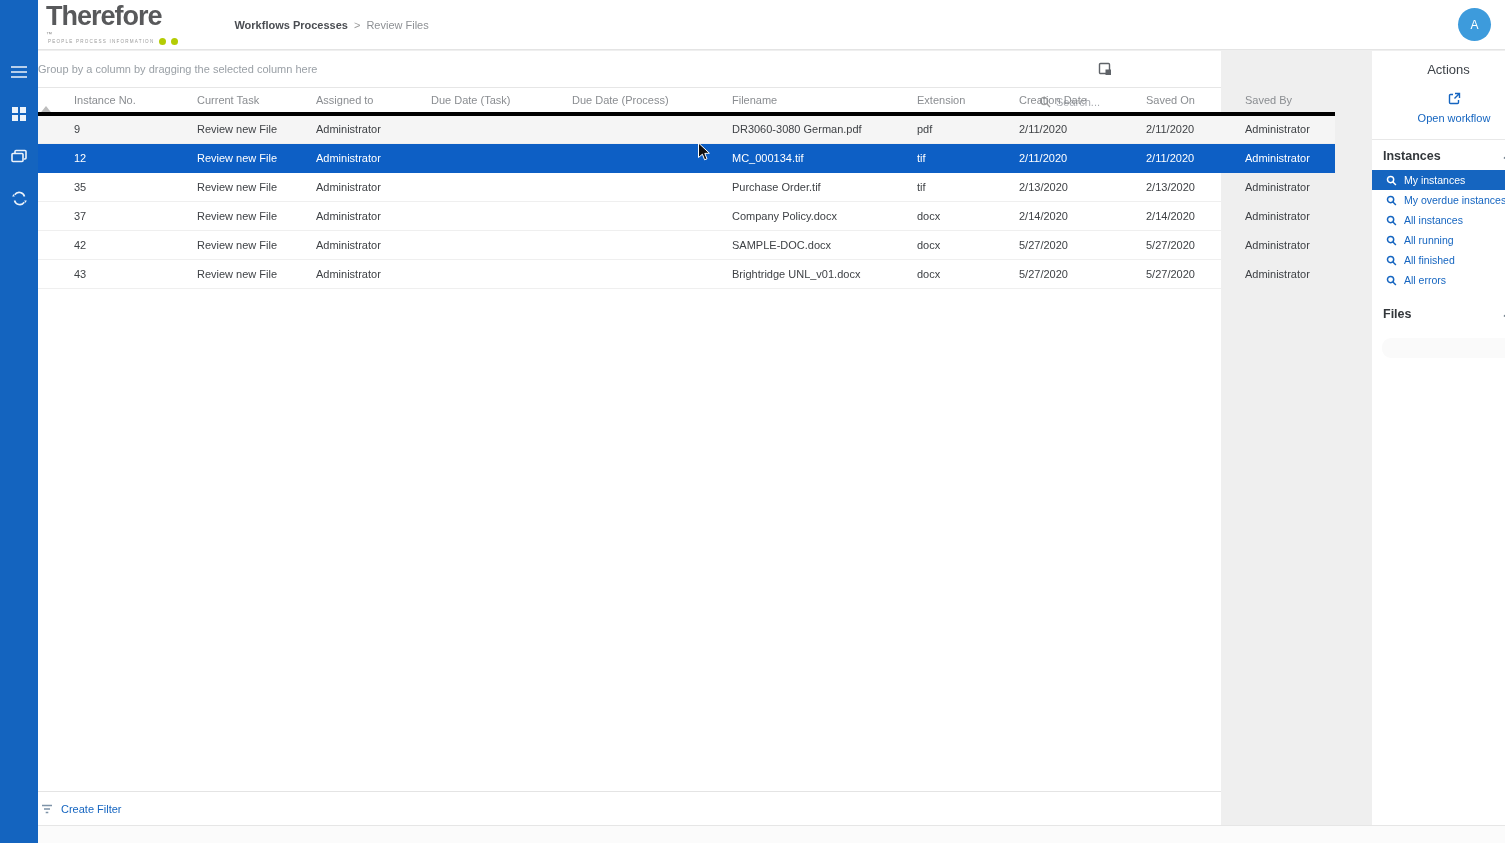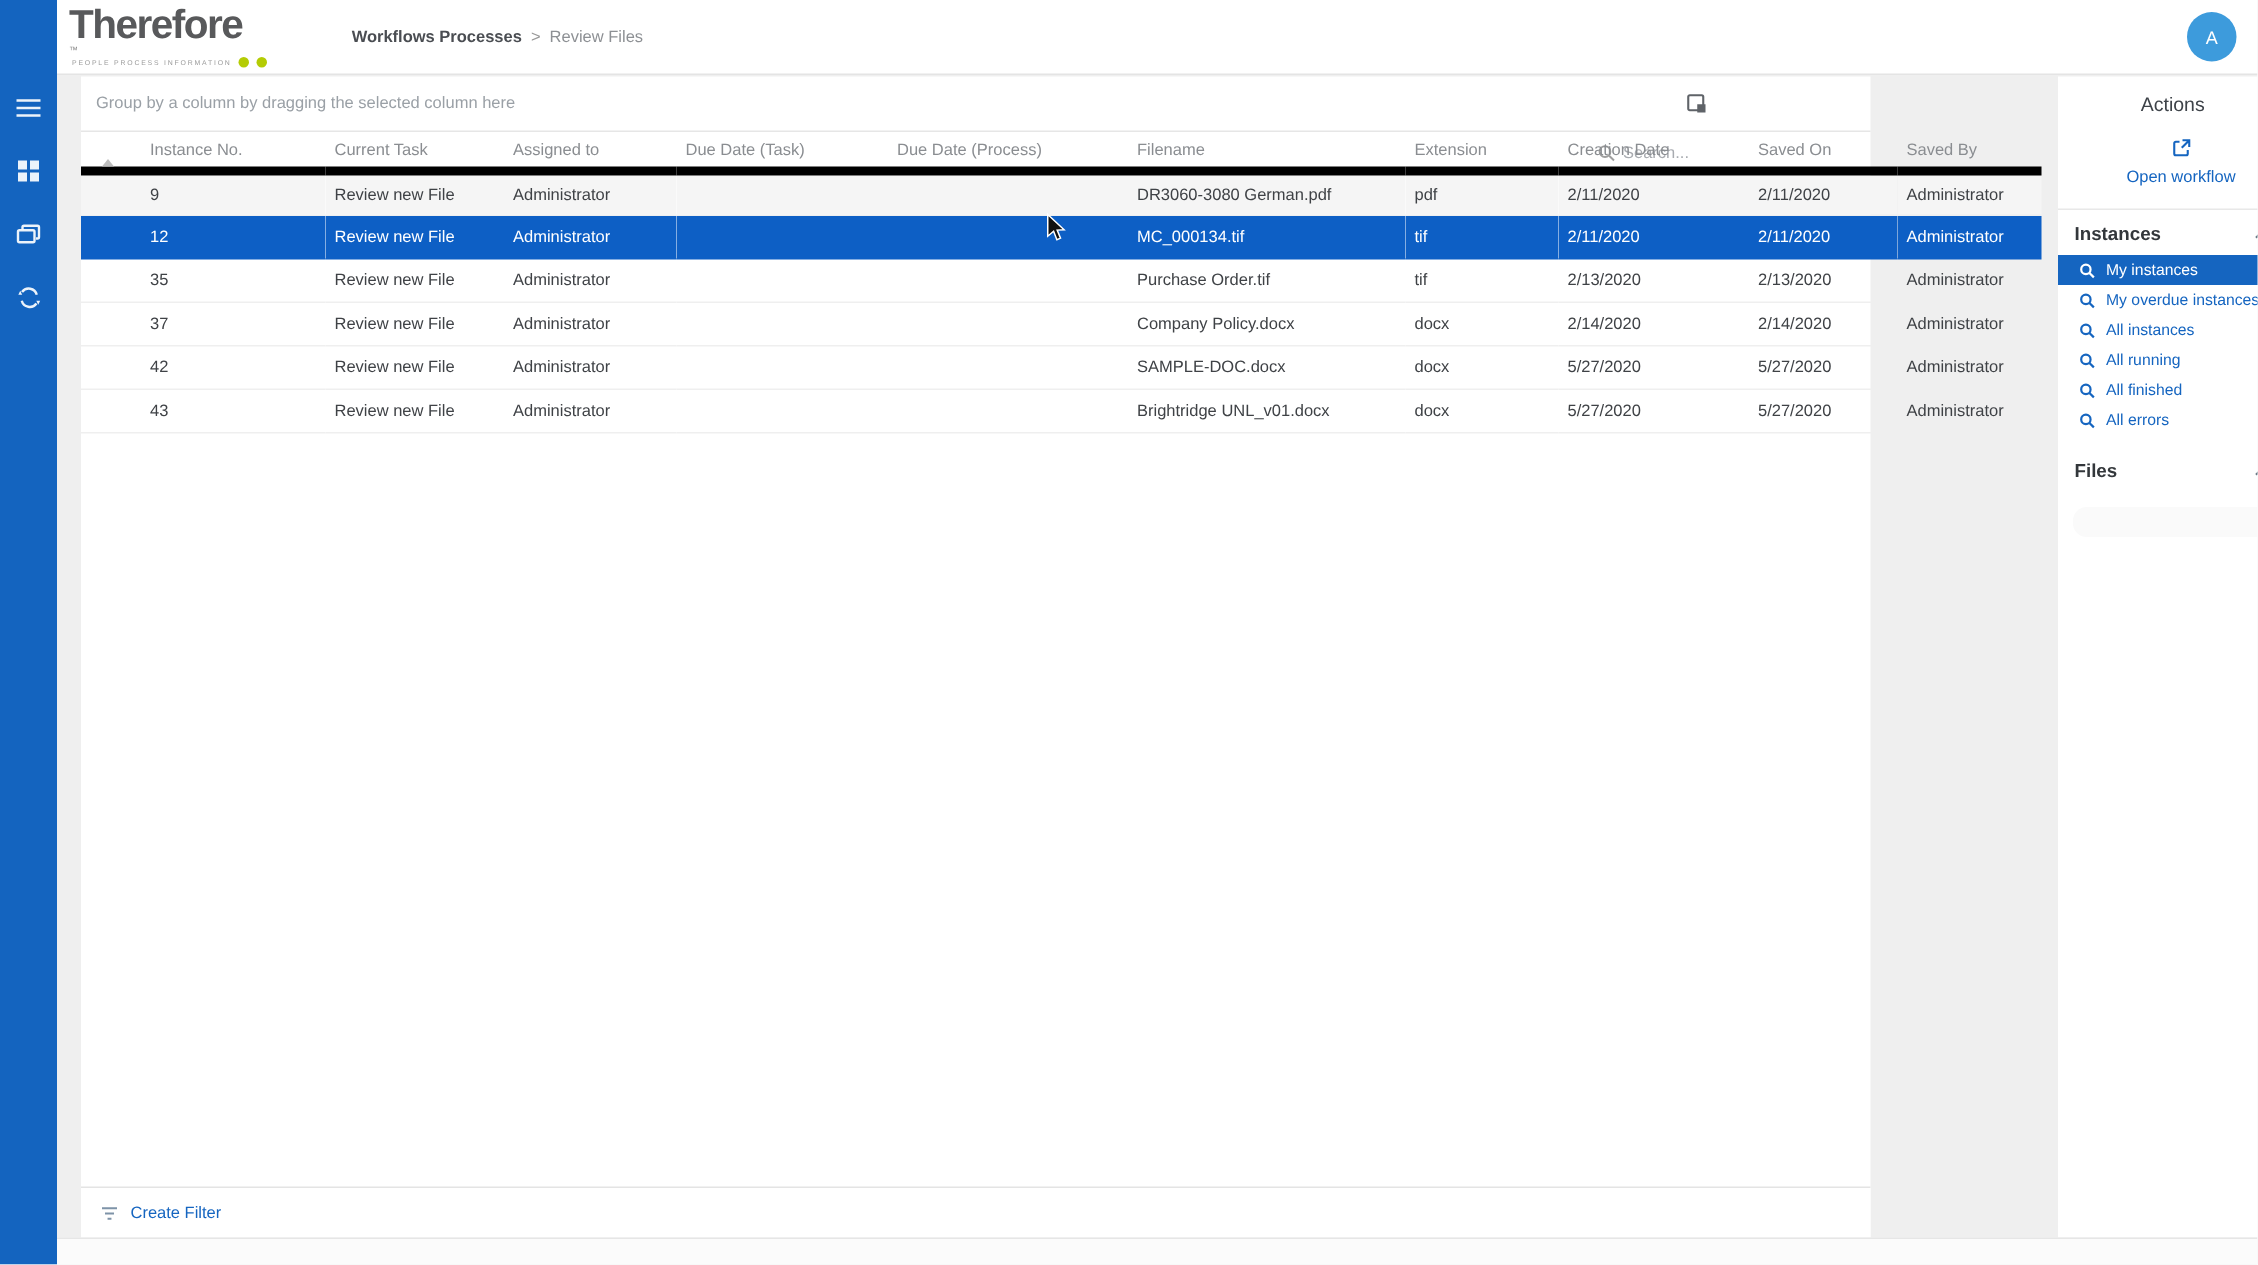--- a/index.html
+++ b/index.html
@@ -28,33 +28,33 @@
   .logo-dot { width:7px; height:7px; border-radius:50%; background:#B4CC04; }
   .breadcrumb { margin-left:56px; font-size:11px; display:flex; align-items:center; gap:6px; }
   .bc-parent { color:#4A4D52; font-weight:bold; cursor:pointer; }
   .bc-sep { color:#9a9a9a; }
   .bc-current { color:#8D9094; cursor:pointer; }
   .avatar { position:absolute; right:14px; top:8px; width:33px; height:33px; border-radius:50%;
             background:#3D9BDC; color:#fff; font-size:12px; display:flex; align-items:center;
             justify-content:center; cursor:pointer; }
 
   
-  .main { position:absolute; left:54px; top:51px; width:1193px; height:774px; background:#fff; }
+  .main { position:absolute; left:28px; top:51px; width:1193px; height:774px; background:#fff; }
   .toolbar { height:37px; display:flex; align-items:center; padding:0 10px; border-bottom:1px solid #E6E6E6; }
   .group-hint { font-size:11px; color:#9AA0A6; }
   .toolbar-right { margin-left:auto; display:flex; align-items:center; gap:20px; margin-right:40px;flex-direction:column; }
   .tool-btn { cursor:pointer; display:flex; align-items:center; }
   .search-box { display:flex; align-items:center; gap:5px; }
   .search-box input { border:none; outline:none; font-size:11px; color:#5f6368; width:115px;
                       font-family:"Liberation Sans", sans-serif; }
   .search-box input::placeholder { color:#A8ABB0; }
 
   table { width:100%; border-collapse:collapse; table-layout:fixed; }
   th { height:26px; font-size:11px; color:#8A8D91; font-weight:normal; text-align:left;
-       padding:0 6px; border-bottom:6px solid #000000; cursor:pointer; white-space:nowrap; overflow:hidden; }
+       padding:0 6px; border-bottom:4px solid #000000; cursor:pointer; white-space:nowrap; overflow:hidden; }
   td { height:29px; font-size:11px; color:#3F4246; padding:0 6px; border-bottom:1px solid #EFEFEF;
        white-space:nowrap; overflow:hidden; }
   tr.shaded td { background:#F5F5F5; }
   tr.selected td { background:#0D5FC5; color:#fff; border-bottom-color:#0D5FC5; }
   .sort-triangle { width:0; height:0; border-left:8px solid transparent; border-right:8px solid transparent;
                    border-bottom:10px solid #BDBDBD; margin-left:4px; }
 
   .filter-row { position:absolute; left:0; bottom:0; width:100%; height:34px; border-top:1px solid #E4E4E4;
                 display:flex; align-items:center; gap:8px; padding-left:13px; background:#fff; }
   .filter-label { font-size:11px; color:#1565C0; cursor:pointer; }

